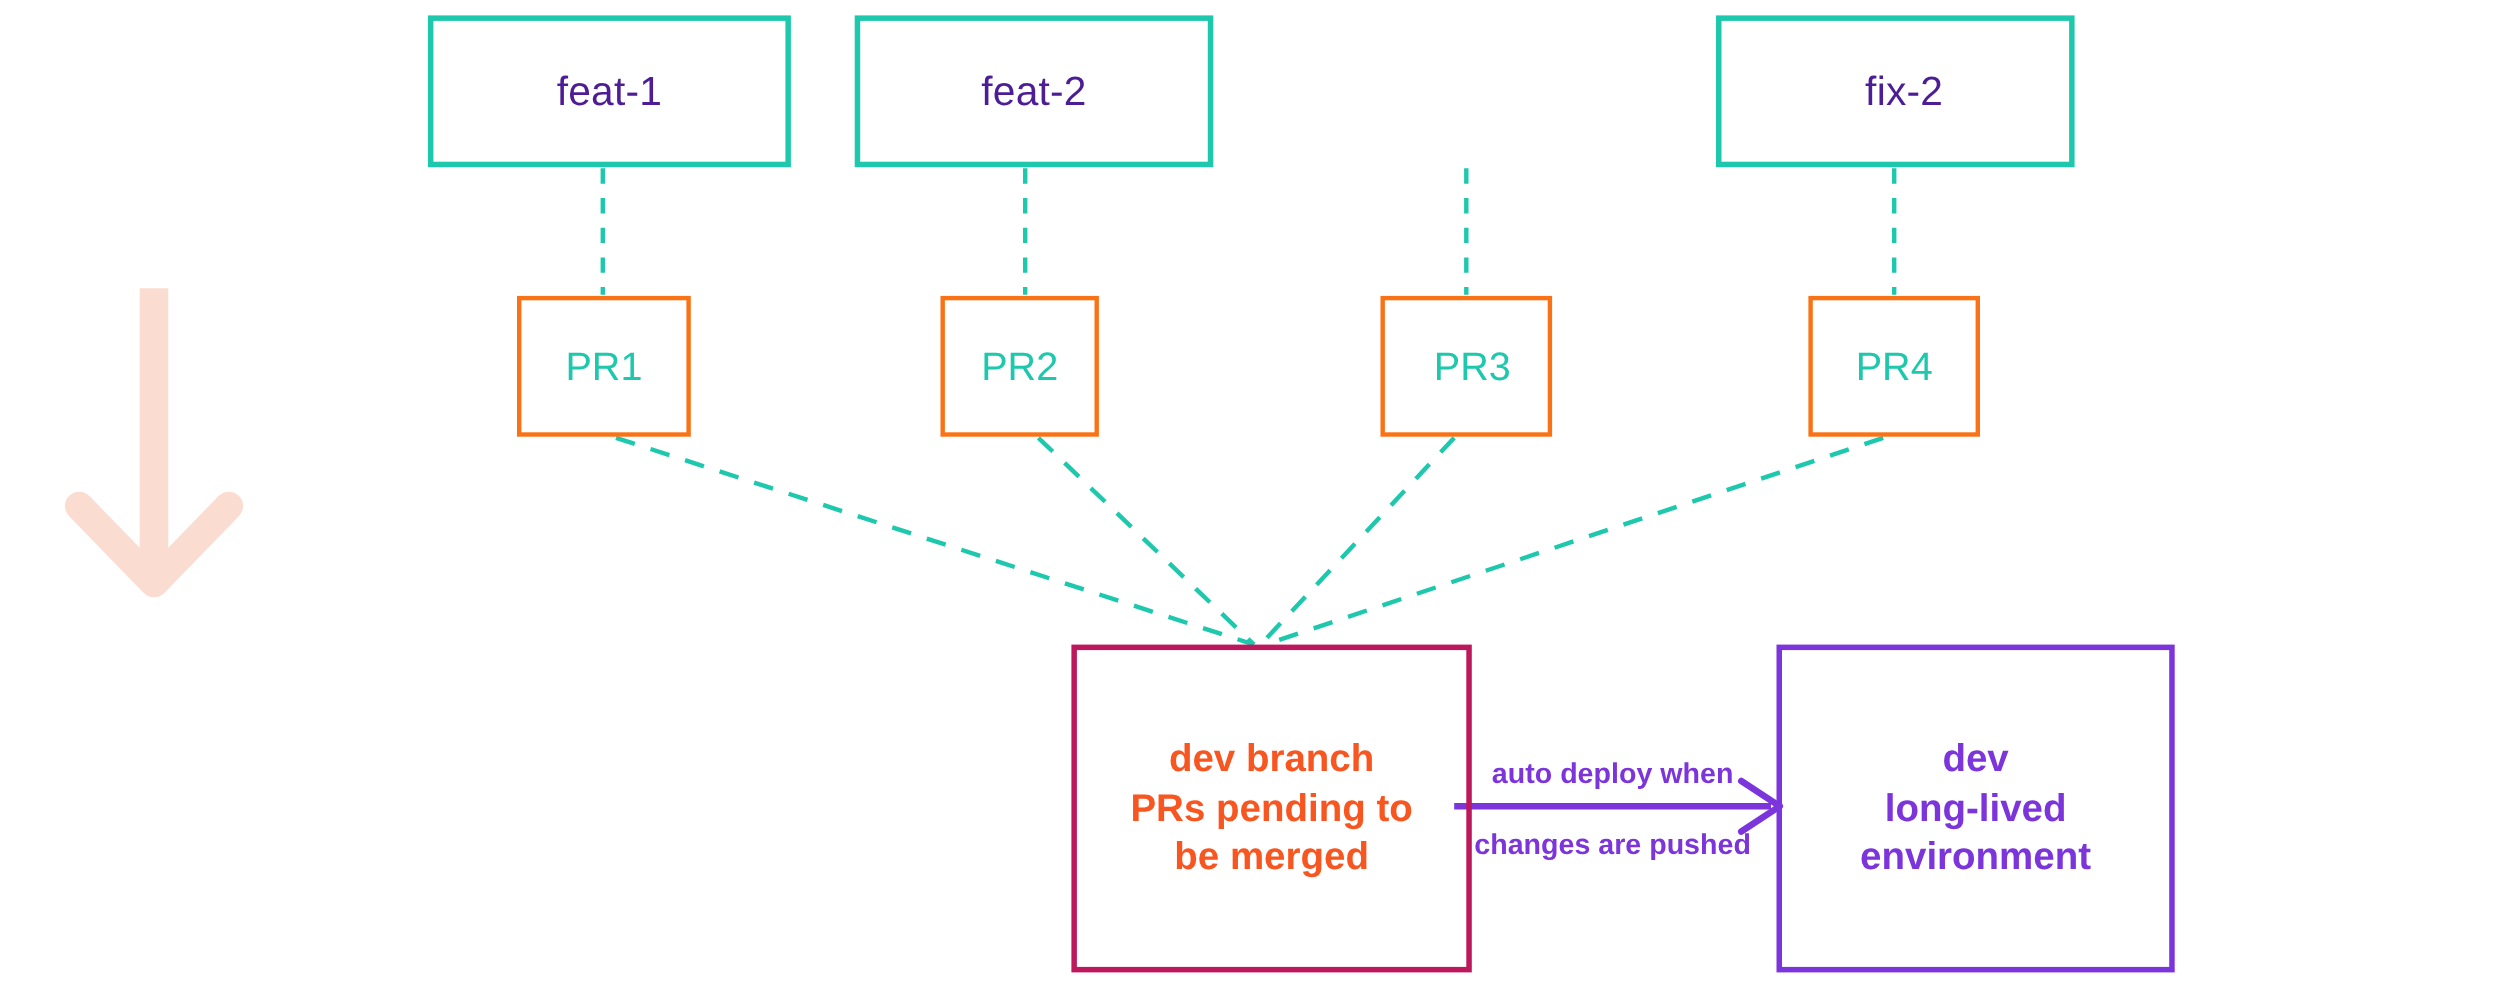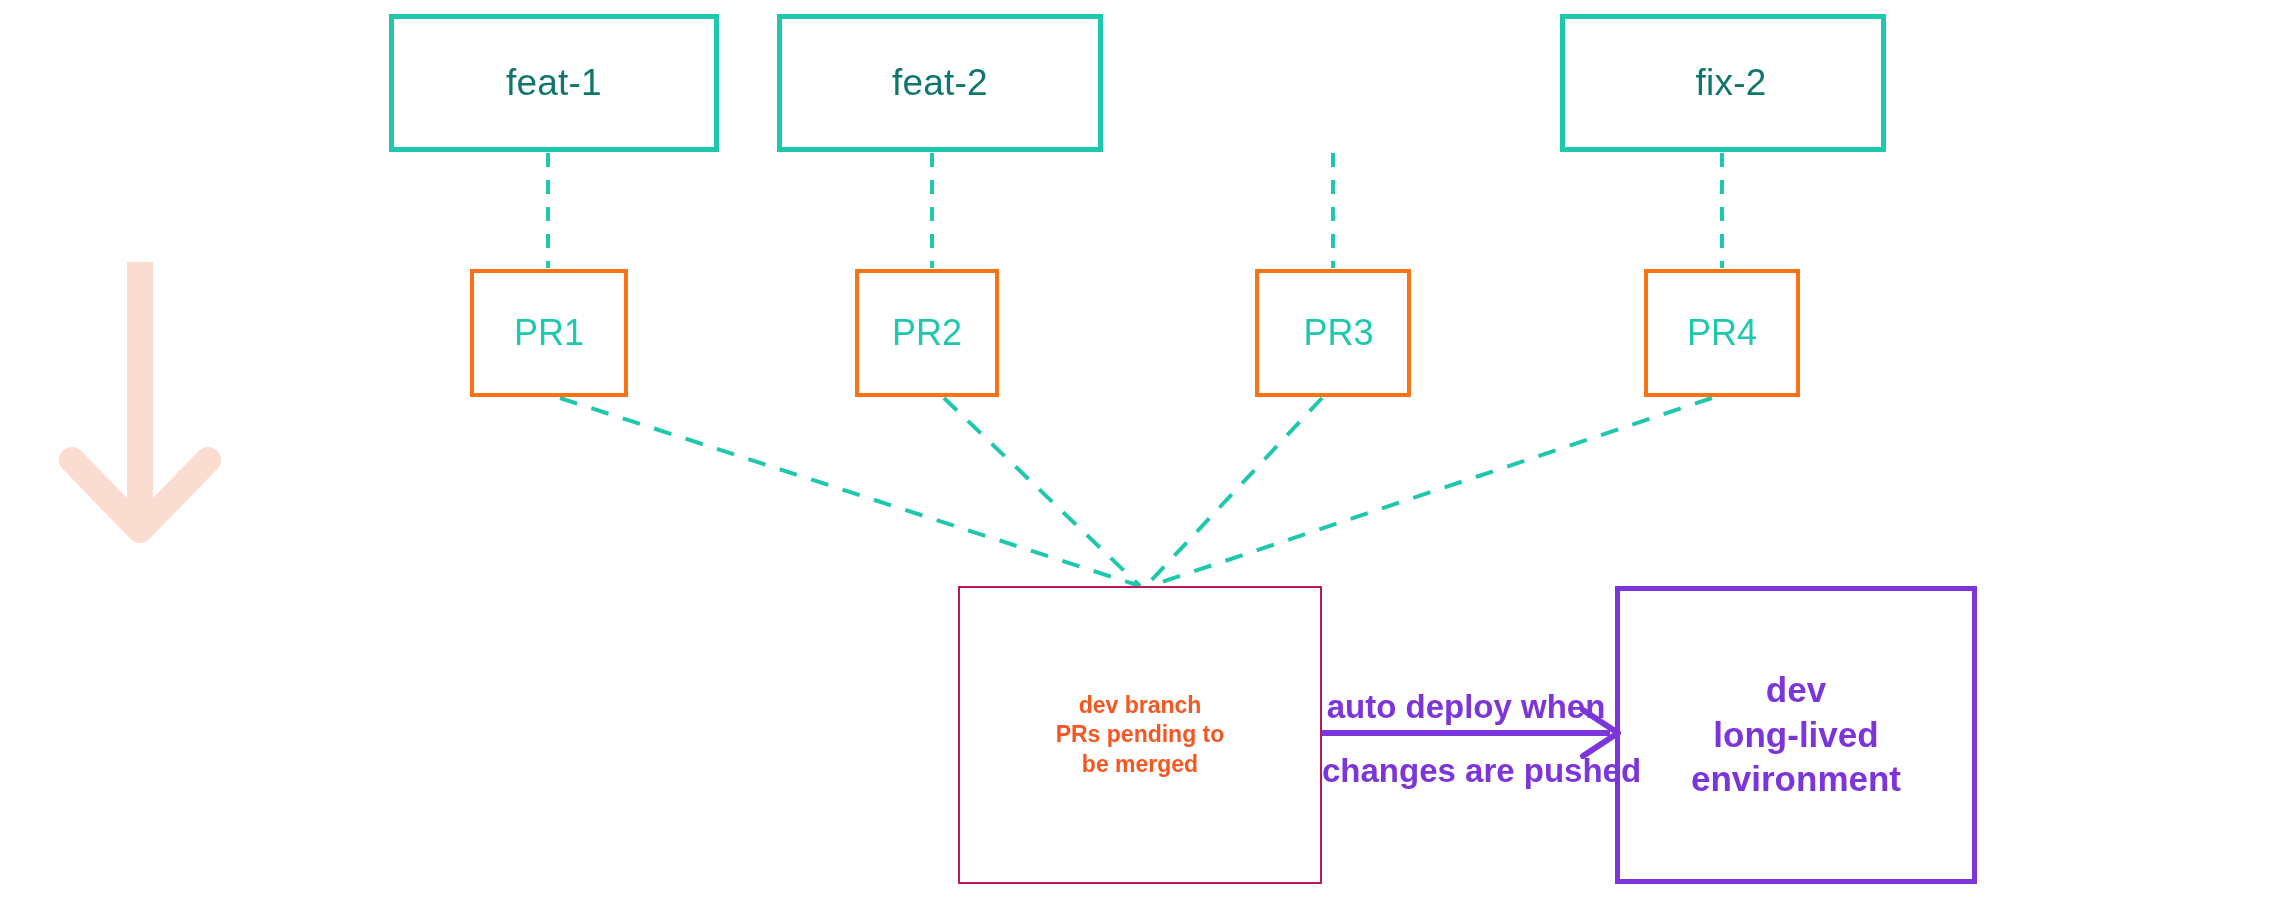--- a/index.html
+++ b/index.html
@@ -31,53 +31,54 @@
     box-sizing: border-box;
     display: flex;
     flex-direction: column;
     align-items: center;
     justify-content: center;
     text-align: center;
     background: transparent;
   }
   .branch-node {
     border: 5px solid #1ec8ad;
-    color: #0f766e;
+    color: #4c1d95;
     font-size: 37px;
     letter-spacing: 0.2px;
   }
   .pr-node {
     border: 4px solid #f97316;
     color: #1ec8ad;
     font-size: 36px;
   }
   .dev-branch-node {
-    border: 2px solid #be185d;
+    border: 5px solid #be185d;
     color: #f85620;
-    font-size: 23px;
+    font-size: 35px;
     line-height: 1.28;
     font-weight: 600;
+    margin-left: 16px;
   }
   .dev-env-node {
     border: 5px solid #7c34db;
     color: #7c34db;
     font-size: 35px;
     line-height: 1.28;
     font-weight: 600;
   }
   .node-strong {
     font-weight: 800;
   }
   .node-line {
     white-space: nowrap;
   }
   .edge-label {
     position: absolute;
     color: #7c34db;
-    font-size: 33px;
+    font-size: 26px;
     font-weight: 700;
     white-space: nowrap;
     text-align: center;
   }
 </style>
 </head>
 <body>
 
 <div id="canvas">
 

